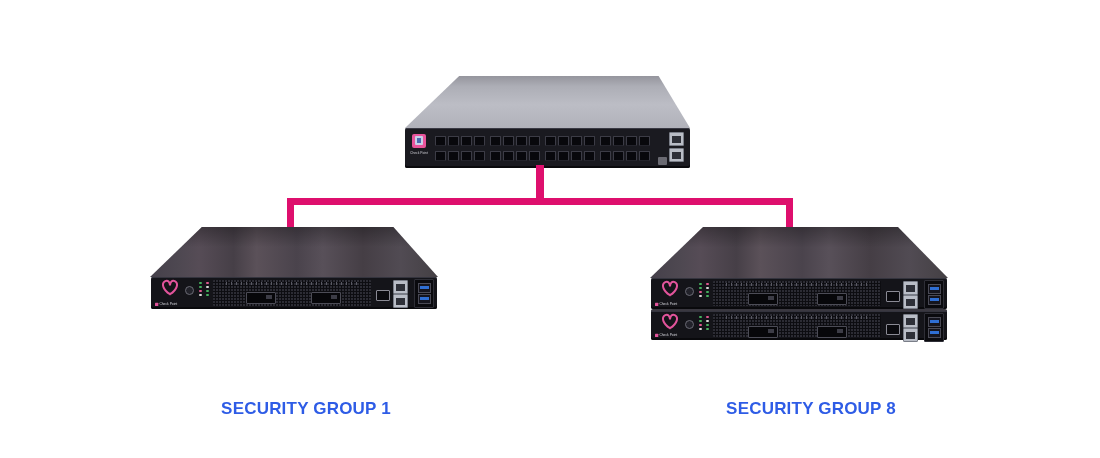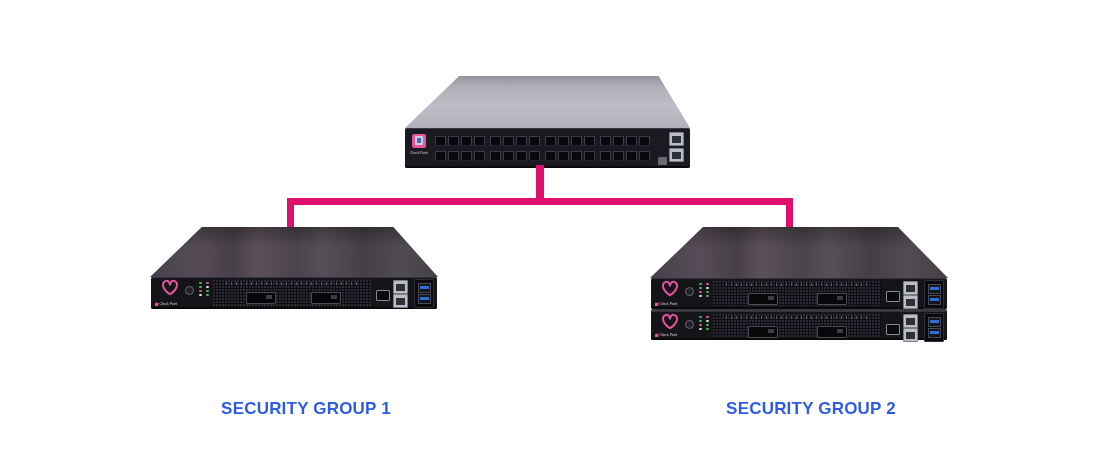--- a/index.html
+++ b/index.html
@@ -269,15 +269,15 @@
     <div class="rj45 ar2"></div>
     <div class="usb-block">
       <div class="usb u1"></div>
       <div class="usb u2"></div>
     </div>
   </div>
 </div>
   </div>
 
   <div class="group-label gl1">SECURITY GROUP 1</div>
-  <div class="group-label gl2">SECURITY GROUP 2</div>
+  <div class="group-label gl2">SECURITY GROUP 8</div>
 
 </div>
 
 </body></html>

